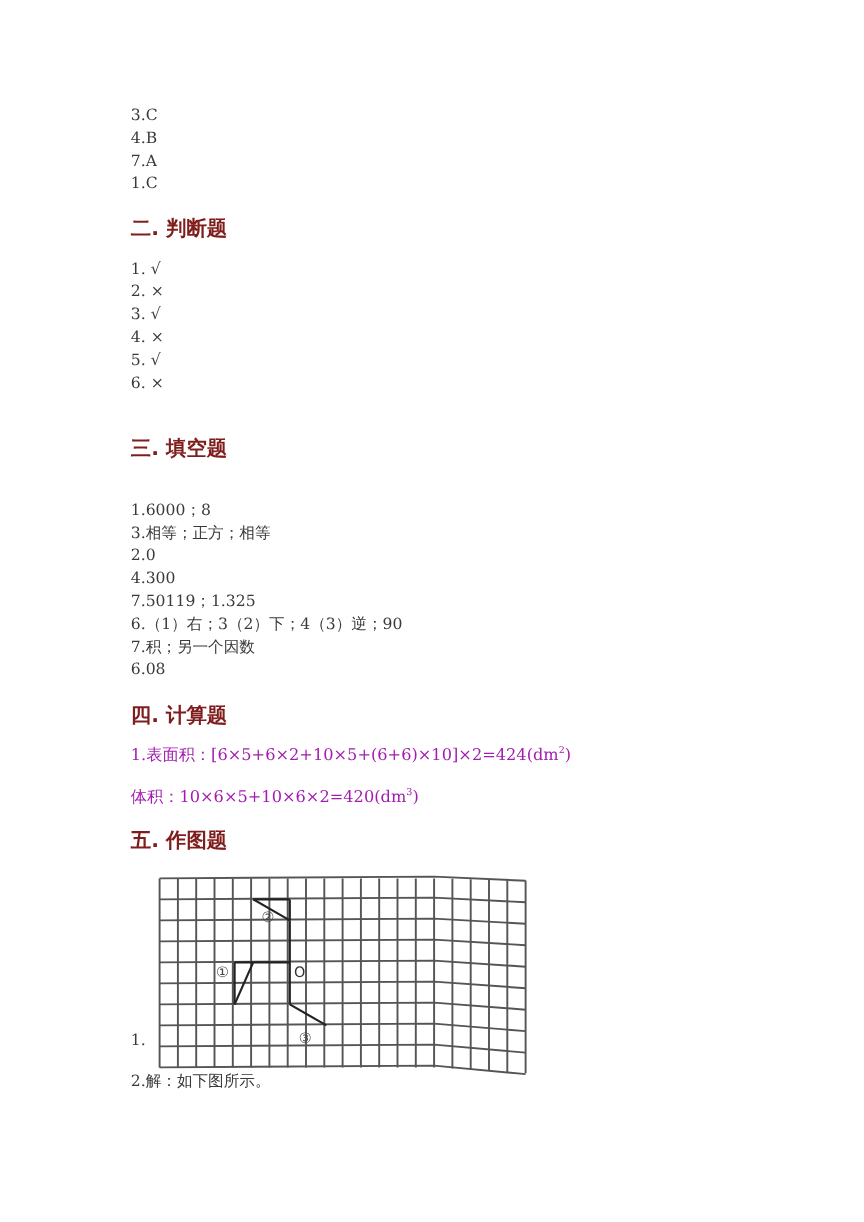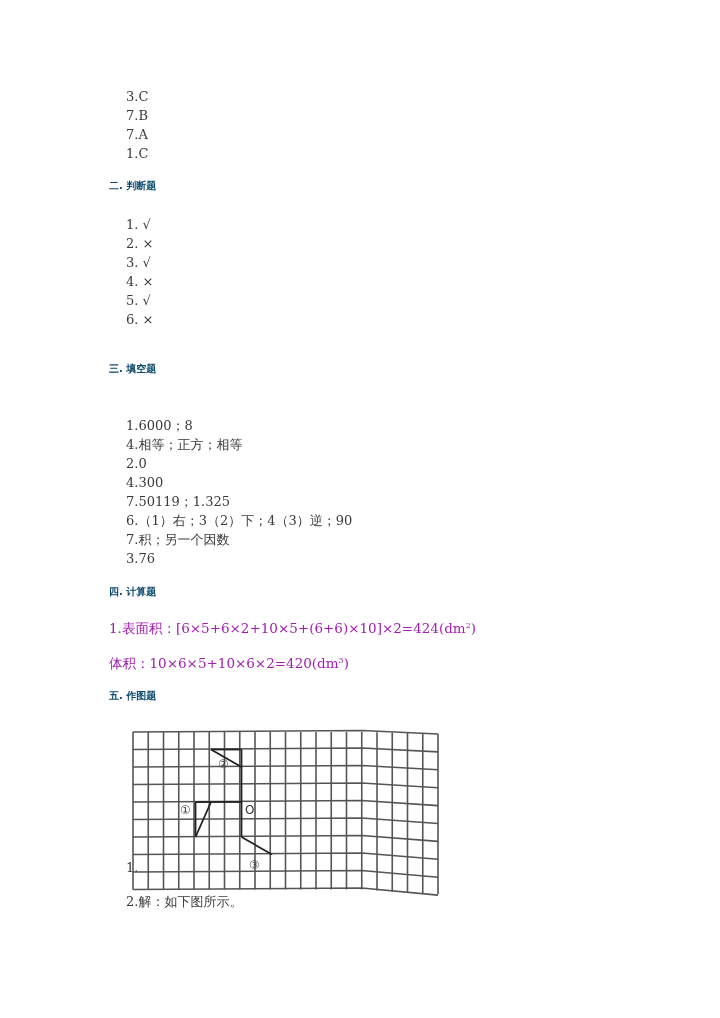--- a/index.html
+++ b/index.html
@@ -1,49 +1,49 @@
 <!DOCTYPE html>
 <html><head>
   <meta charset="utf-8">
   <style>
     html, body { margin:0; padding:0; background:#ffffff; }
     body { width:720px; height:1018px; position:relative; overflow:hidden;
            font-family:"DejaVu Serif","Liberation Serif",serif; color:#333; }
-    .line { position:absolute; left:126px; font-size:13px; line-height:19px; color:#3a3a3a; white-space:nowrap; }
-    .heading { position:absolute; left:109px; font-size:10px; font-weight:bold; color:#0c4a6e;
+    .line { position:absolute; left:109px; font-size:13px; line-height:19px; color:#3a3a3a; white-space:nowrap; }
+    .heading { position:absolute; left:109px; font-size:17px; font-weight:bold; color:#7f1d1d;
                font-family:"DejaVu Sans","Liberation Sans",sans-serif; white-space:nowrap; }
     .formula { position:absolute; left:109px; font-size:13.5px; color:#a21caf; white-space:nowrap; }
     sup { font-size:8px; vertical-align:super; line-height:0; }
     #grid-figure { position:absolute; left:128px; top:728px; }
   </style>
 </head>
 <body>
 
 <div class="line" style="top:87px">3.C</div>
-<div class="line" style="top:106px">7.B</div>
+<div class="line" style="top:106px">4.B</div>
 <div class="line" style="top:125px">7.A</div>
 <div class="line" style="top:144px">1.C</div>
 
 <div class="heading" style="top:179px">二. 判断题</div>
 <div class="line" style="top:215px">1. √</div>
 <div class="line" style="top:234px">2. ×</div>
 <div class="line" style="top:253px">3. √</div>
 <div class="line" style="top:272px">4. ×</div>
 <div class="line" style="top:291px">5. √</div>
 <div class="line" style="top:310px">6. ×</div>
 
 <div class="heading" style="top:362px">三. 填空题</div>
 <div class="line" style="top:416px">1.6000；8</div>
-<div class="line" style="top:435px">4.相等；正方；相等</div>
+<div class="line" style="top:435px">3.相等；正方；相等</div>
 <div class="line" style="top:454px">2.0</div>
 <div class="line" style="top:473px">4.300</div>
 <div class="line" style="top:492px">7.50119；1.325</div>
 <div class="line" style="top:511px">6.（1）右；3（2）下；4（3）逆；90</div>
 <div class="line" style="top:530px">7.积；另一个因数</div>
-<div class="line" style="top:549px">3.76</div>
+<div class="line" style="top:549px">6.08</div>
 
 <div class="heading" style="top:585px">四. 计算题</div>
 <div class="formula" style="top:620px">
   <span>1.表面积：[6×5+6×2+10×5+(6+6)×10]×2=424(dm</span><sup>2</sup><span>)</span>
 </div>
 <div class="formula" style="top:655px">
   <span>体积：10×6×5+10×6×2=420(dm</span><sup>3</sup><span>)</span>
 </div>
 
 <div class="heading" style="top:689px">五. 作图题</div>

